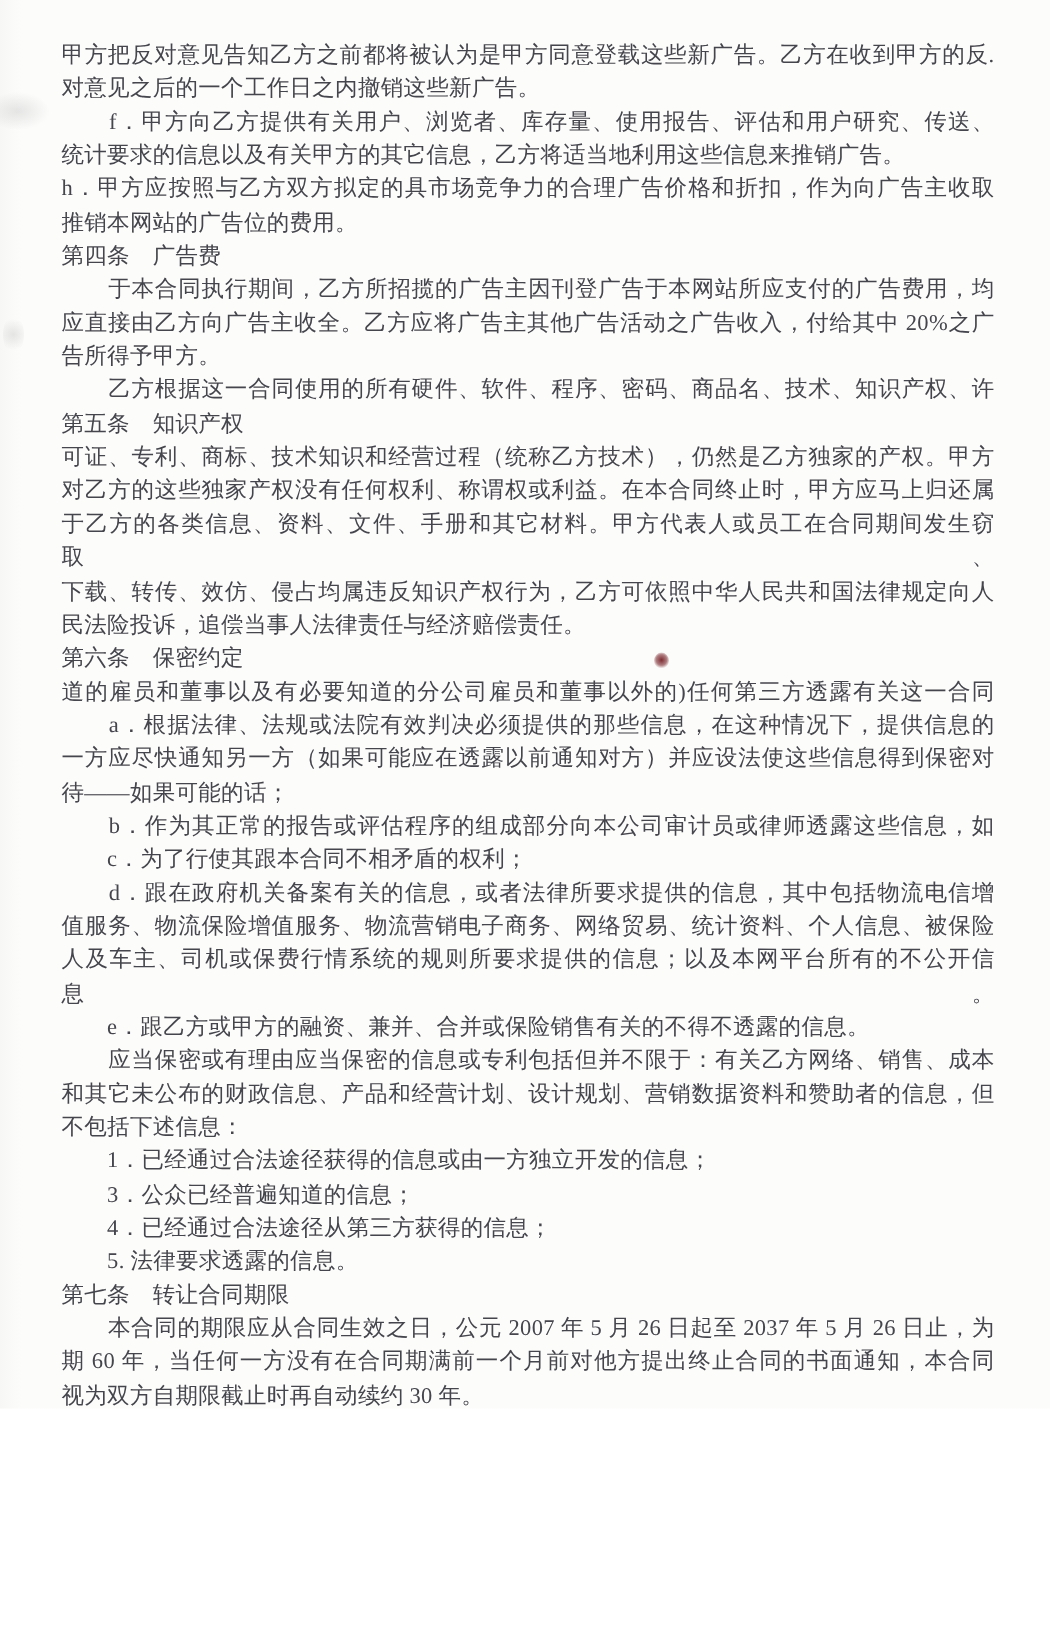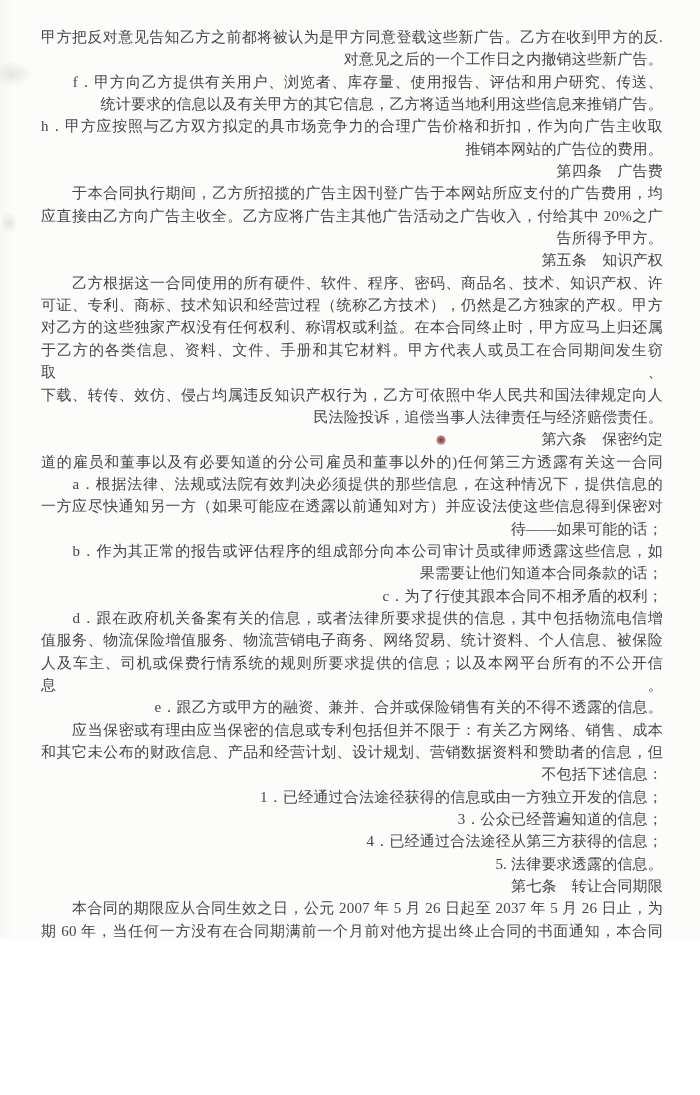--- a/index.html
+++ b/index.html
@@ -14,21 +14,21 @@
       radial-gradient(220px 60px at 150px 1070px, rgba(190,190,185,.18), rgba(190,190,185,0) 70%),
       radial-gradient(120px 40px at 420px 1082px, rgba(190,190,185,.15), rgba(190,190,185,0) 70%),
       radial-gradient(30px 18px at 12px 74px, rgba(160,160,160,.25), rgba(160,160,160,0) 70%),
       linear-gradient(90deg, #f7f7f5 0px, #fcfcfb 14px, #fcfcfb 100%);
     color:#45454d;
   }
   .doc {
     position:absolute; left:41px; top:26px; width:622px;
     font-size:15px; line-height:22.35px; letter-spacing:.2px;
   }
-  .line { min-height:22.35px; text-align:right; }
+  .line { min-height:22.35px; text-align:left; }
   .line.j { text-align:justify; text-align-last:justify; }
   .footer {
     position:absolute; top:1018px; left:0; width:700px;
     text-align:center; font-size:11px; letter-spacing:1.5px; color:#54545c;
   }
   .ink-dot {
     position:absolute; left:436px; top:435px; width:10px; height:11px; border-radius:50%;
     background:radial-gradient(circle at 50% 45%, rgba(112,22,28,.9) 0%, rgba(112,22,28,.55) 45%, rgba(112,22,28,0) 72%);
   }
   .smudge-a {
@@ -44,34 +44,33 @@
       <div class="line j">甲方把反对意见告知乙方之前都将被认为是甲方同意登载这些新广告。乙方在收到甲方的反.</div>
       <div class="line">对意见之后的一个工作日之内撤销这些新广告。</div>
       <div class="line j">　　f．甲方向乙方提供有关用户、浏览者、库存量、使用报告、评估和用户研究、传送、</div>
       <div class="line">统计要求的信息以及有关甲方的其它信息，乙方将适当地利用这些信息来推销广告。</div>
       <div class="line j">h．甲方应按照与乙方双方拟定的具市场竞争力的合理广告价格和折扣，作为向广告主收取</div>
       <div class="line">推销本网站的广告位的费用。</div>
       <div class="line">第四条　广告费</div>
       <div class="line j">　　于本合同执行期间，乙方所招揽的广告主因刊登广告于本网站所应支付的广告费用，均</div>
       <div class="line j">应直接由乙方向广告主收全。乙方应将广告主其他广告活动之广告收入，付给其中 20%之广</div>
       <div class="line">告所得予甲方。</div>
+      <div class="line j">　　乙方根据这一合同使用的所有硬件、软件、程序、密码、商品名、技术、知识产权、许</div>
       <div class="line">第五条　知识产权</div>
-      <div class="line j">　　乙方根据这一合同使用的所有硬件、软件、程序、密码、商品名、技术、知识产权、许</div>
       <div class="line j">可证、专利、商标、技术知识和经营过程（统称乙方技术），仍然是乙方独家的产权。甲方</div>
       <div class="line j">对乙方的这些独家产权没有任何权利、称谓权或利益。在本合同终止时，甲方应马上归还属</div>
       <div class="line j">于乙方的各类信息、资料、文件、手册和其它材料。甲方代表人或员工在合同期间发生窃取、</div>
       <div class="line j">下载、转传、效仿、侵占均属违反知识产权行为，乙方可依照中华人民共和国法律规定向人</div>
       <div class="line">民法险投诉，追偿当事人法律责任与经济赔偿责任。</div>
       <div class="line">第六条　保密约定</div>
       <div class="line j">道的雇员和董事以及有必要知道的分公司雇员和董事以外的)任何第三方透露有关这一合同</div>
       <div class="line j">　　a．根据法律、法规或法院有效判决必须提供的那些信息，在这种情况下，提供信息的</div>
       <div class="line j">一方应尽快通知另一方（如果可能应在透露以前通知对方）并应设法使这些信息得到保密对</div>
       <div class="line">待——如果可能的话；</div>
       <div class="line j">　　b．作为其正常的报告或评估程序的组成部分向本公司审计员或律师透露这些信息，如</div>
-      <div class="line">果需要让他们知道本合同条款的话；</div>
       <div class="line">　　c．为了行使其跟本合同不相矛盾的权利；</div>
       <div class="line j">　　d．跟在政府机关备案有关的信息，或者法律所要求提供的信息，其中包括物流电信增</div>
       <div class="line j">值服务、物流保险增值服务、物流营销电子商务、网络贸易、统计资料、个人信息、被保险</div>
       <div class="line j">人及车主、司机或保费行情系统的规则所要求提供的信息；以及本网平台所有的不公开信息。</div>
       <div class="line">　　e．跟乙方或甲方的融资、兼并、合并或保险销售有关的不得不透露的信息。</div>
       <div class="line j">　　应当保密或有理由应当保密的信息或专利包括但并不限于：有关乙方网络、销售、成本</div>
       <div class="line j">和其它未公布的财政信息、产品和经营计划、设计规划、营销数据资料和赞助者的信息，但</div>
       <div class="line">不包括下述信息：</div>
       <div class="line">　　1．已经通过合法途径获得的信息或由一方独立开发的信息；</div>
       <div class="line">　　3．公众已经普遍知道的信息；</div>

